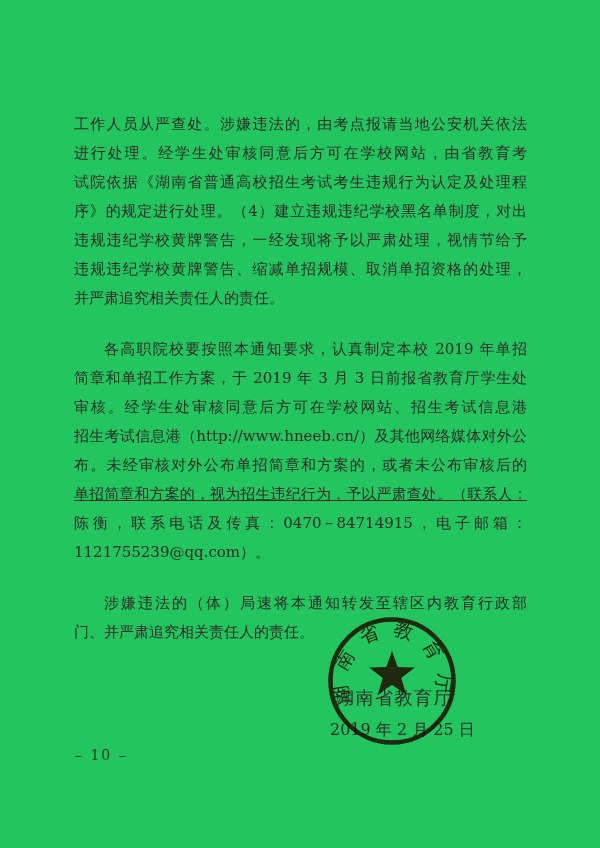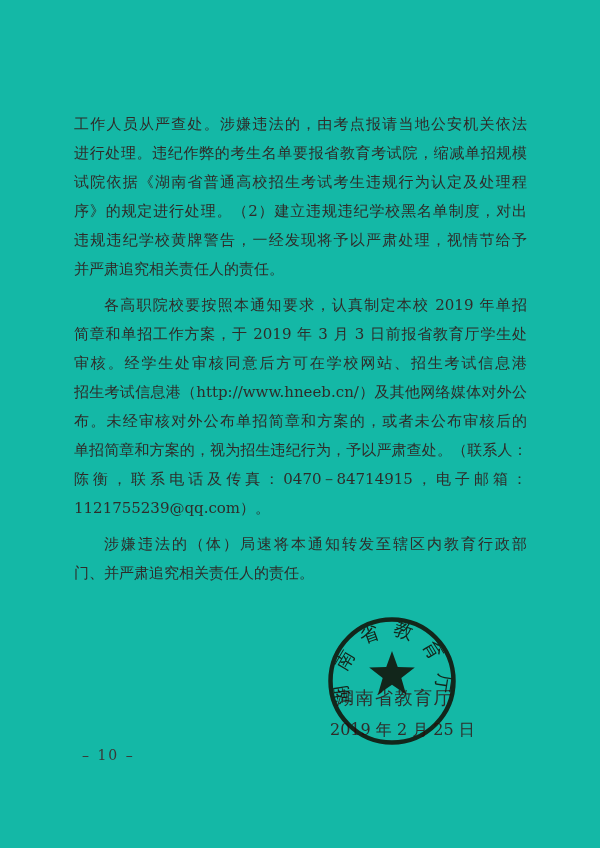--- a/index.html
+++ b/index.html
@@ -5,86 +5,87 @@
   html, body { margin: 0; padding: 0; }
   body {
     width: 600px; height: 848px;
     background: #fdfdfc;
     font-family: "DejaVu Serif", "Liberation Serif", serif;
     overflow: hidden;
   }
   .page {
     position: relative;
     width: 600px; height: 848px;
-    background: #14b8a6;
+    background: #22c55e;
   }
   .doc-body {
     position: absolute;
     left: 74px; top: 110px; width: 453px;
     font-size: 15px;
     line-height: 29px;
     color: #2f2c2a;
   }
   .line {
     height: 29px;
     text-align: justify;
     text-align-last: justify;
     white-space: nowrap;
   }
   .line.para-end {
     text-align: center;
     text-align-last: left;
   }
   .line.para-start {
     text-indent: 2em;
-    margin-top: 7px;
+    margin-top: 22px;
   }
-  .line.tight { letter-spacing: -0.6px; }
+  .line.tight { letter-spacing: -0.6px; text-decoration: underline; }
   .sig-agency {
     position: absolute;
     left: 336px; top: 686px;
     width: 124px;
     font-size: 18px;
     letter-spacing: 1.5px;
     color: #2f2c2a;
     white-space: nowrap;
   }
   .sig-date {
     position: absolute;
     left: 330px; top: 720px;
     font-size: 16px;
     color: #2f2c2a;
     white-space: nowrap;
   }
   .page-num {
     position: absolute;
-    left: 82px; top: 747px;
+    left: 75px; top: 747px;
     font-size: 14px;
     letter-spacing: 2px;
     color: #3a3836;
   }
   .seal {
     position: absolute;
     left: 322px; top: 611px;
     width: 140px; height: 140px;
     mix-blend-mode: multiply;
     opacity: 0.93;
   }
 </style>
 </head>
 <body>
 
 <div class="page">
 
   <div class="doc-body">
     <div class="line">工作人员从严查处。涉嫌违法的，由考点报请当地公安机关依法</div>
-    <div class="line">进行处理。违纪作弊的考生名单要报省教育考试院，缩减单招规模</div>
+    <div class="line">进行处理。经学生处审核同意后方可在学校网站，由省教育考</div>
     <div class="line">试院依据《湖南省普通高校招生考试考生违规行为认定及处理程</div>
-    <div class="line">序》的规定进行处理。（2）建立违规违纪学校黑名单制度，对出</div>
+    <div class="line">序》的规定进行处理。（4）建立违规违纪学校黑名单制度，对出</div>
     <div class="line">违规违纪学校黄牌警告，一经发现将予以严肃处理，视情节给予</div>
+    <div class="line">违规违纪学校黄牌警告、缩减单招规模、取消单招资格的处理，</div>
     <div class="line para-end">并严肃追究相关责任人的责任。</div>
     <div class="line para-start">各高职院校要按照本通知要求，认真制定本校 2019 年单招</div>
     <div class="line">简章和单招工作方案，于 2019 年 3 月 3 日前报省教育厅学生处</div>
     <div class="line">审核。经学生处审核同意后方可在学校网站、招生考试信息港</div>
     <div class="line">招生考试信息港（http://www.hneeb.cn/）及其他网络媒体对外公</div>
     <div class="line">布。未经审核对外公布单招简章和方案的，或者未公布审核后的</div>
     <div class="line tight">单招简章和方案的，视为招生违纪行为，予以严肃查处。（联系人：</div>
     <div class="line">陈衡，联系电话及传真：0470－84714915，电子邮箱：</div>
     <div class="line para-end">1121755239@qq.com）。</div>
     <div class="line para-start">涉嫌违法的（体）局速将本通知转发至辖区内教育行政部</div>

